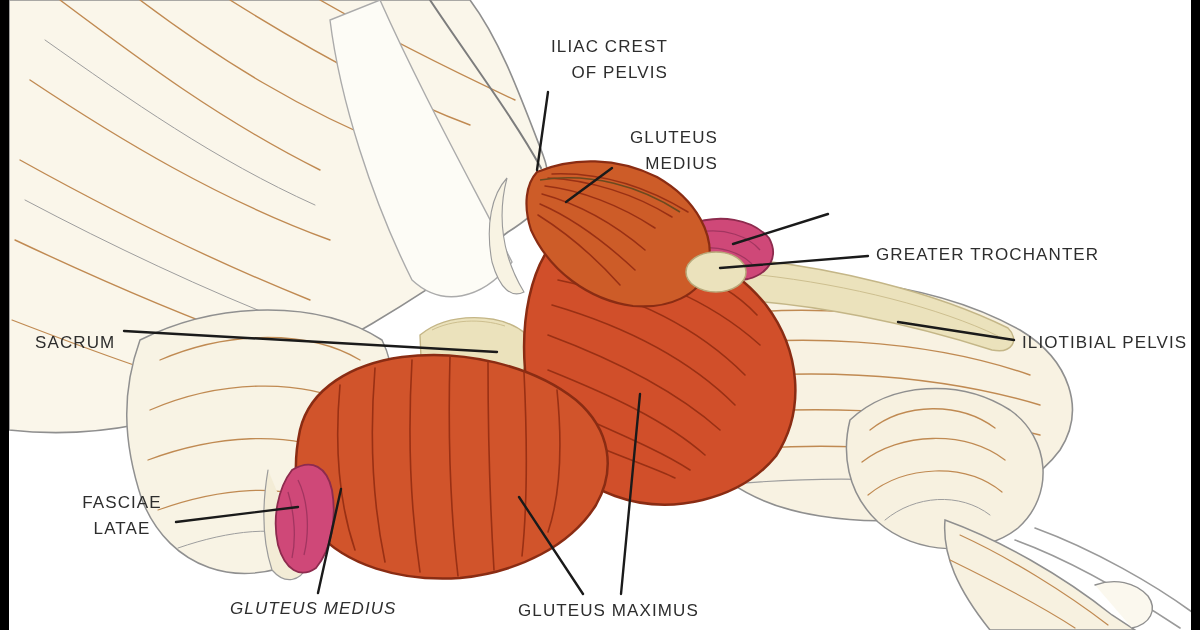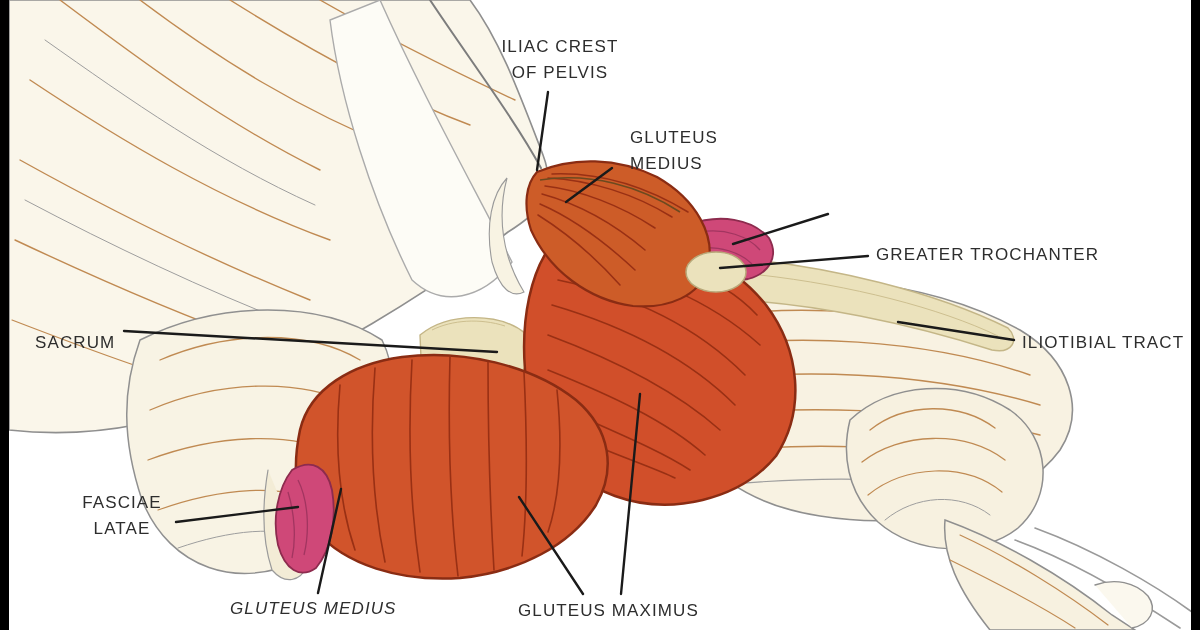--- a/index.html
+++ b/index.html
@@ -6,21 +6,21 @@
   #stage{
     position:relative;width:1200px;height:630px;overflow:hidden;background:#ffffff;
     font-family:"Liberation Sans",sans-serif;
   }
   #art{position:absolute;left:0;top:0;width:1200px;height:630px;display:block;}
   .edgebar{position:absolute;top:0;width:9px;height:630px;background:#000;}
   .edgebar.left{left:0;}
   .edgebar.right{right:0;}
   .label{
     position:absolute;font-size:17px;font-weight:500;letter-spacing:1.1px;
-    color:#2d2d2d;white-space:nowrap;line-height:26px;
+    color:#2d2d2d;white-space:nowrap;line-height:26px;text-align:right;
   }
   .label.center{text-align:center;}
 </style>
 </head>
 <body>
 
 <div id="stage">
 
   <svg id="art" viewBox="0 0 1200 630">
 
@@ -151,37 +151,37 @@
       <line x1="868" y1="256" x2="720" y2="268"></line>
       <line x1="1014" y1="340" x2="898" y2="322"></line>
       <line x1="124" y1="331" x2="497" y2="352"></line>
       <line x1="176" y1="522" x2="298" y2="507"></line>
       <line x1="318" y1="593" x2="341" y2="489"></line>
       <line x1="583" y1="594" x2="519" y2="497"></line>
       <line x1="621" y1="594" x2="640" y2="394"></line>
     </g>
   </svg>
 
-  <div class="label center" style="left:470px;top:34px;width:180px;">
+  <div class="label center" style="left:488px;top:34px;width:180px;text-align:right;">
     <div>ILIAC CREST</div>
     <div>OF PELVIS</div>
   </div>
 
   <div class="label" style="left:630px;top:125px;">
     <div>GLUTEUS</div>
     <div>MEDIUS</div>
   </div>
 
 
   <div class="label" style="left:876px;top:242px;">
     <span>GREATER TROCHANTER</span>
   </div>
 
   <div class="label" style="left:1022px;top:330px;">
-    <span>ILIOTIBIAL TRACT</span>
+    <span>ILIOTIBIAL PELVIS</span>
   </div>
 
   <div class="label" style="left:35px;top:320px;margin-top:10px;">
     <span>SACRUM</span>
   </div>
 
   <div class="label center" style="left:57px;top:490px;width:130px;">
     <div>FASCIAE</div>
     <div>LATAE</div>
   </div>

